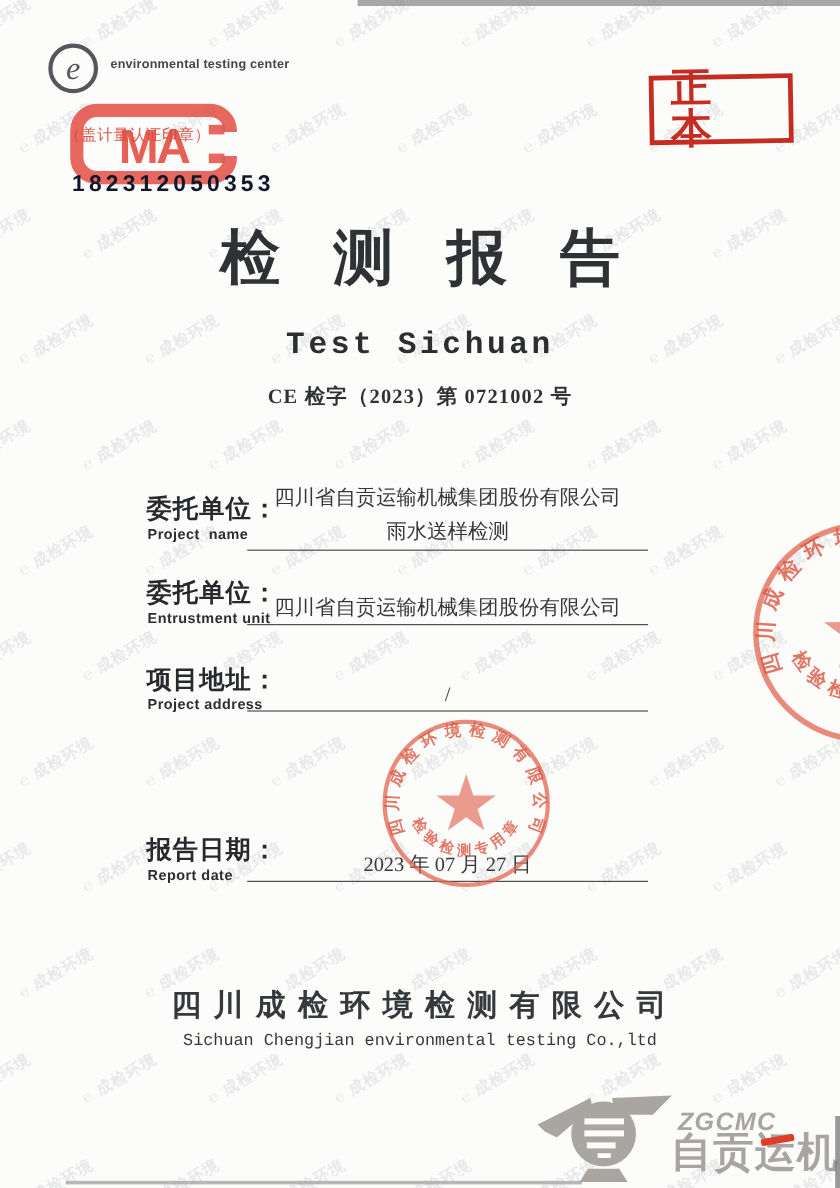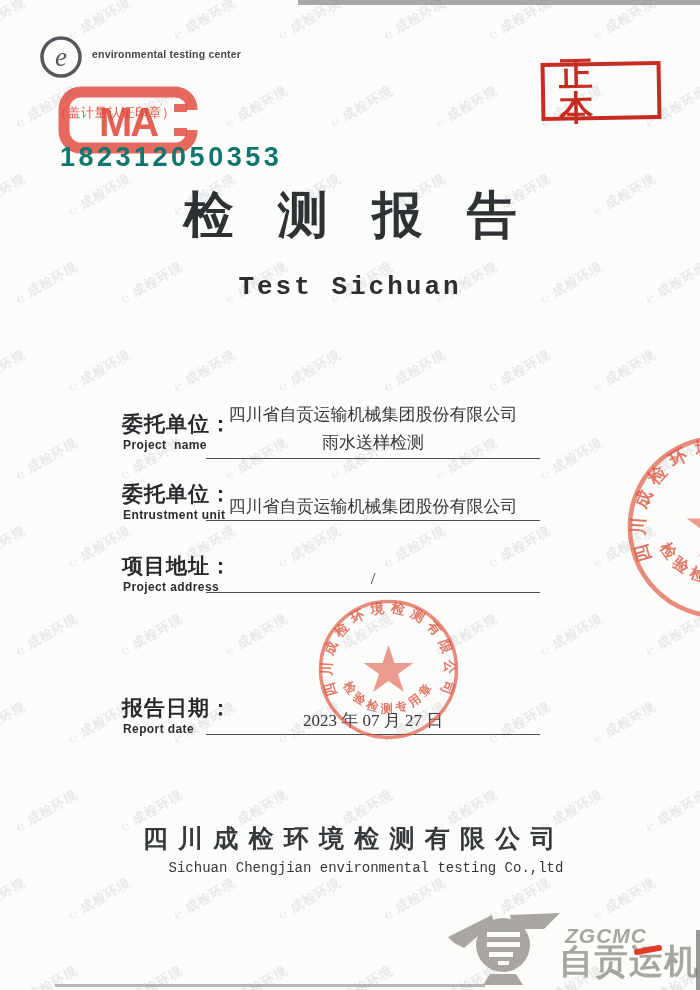--- a/index.html
+++ b/index.html
@@ -19,21 +19,21 @@
   .hlogo{left:38px;top:34px;display:flex;align-items:flex-start;}
   .hlogo-txt{margin-left:8px;}
   .hlogo-cn{font-size:30px;font-weight:700;color:#43474b;letter-spacing:4px;
             font-family:"Liberation Sans",sans-serif;line-height:1;}
   .hlogo-en{font-size:10.5px;font-weight:700;color:#43474b;margin-top:15px;
             font-family:"Liberation Sans",sans-serif;letter-spacing:0.2px;}
   
   .cma{left:56px;top:86px;width:160px;height:80px;}
   .cma-overlay{left:54px;top:106px;width:160px;font-size:13px;color:rgba(216,70,55,0.9);
                letter-spacing:0.5px;text-align:left;}
-  .cma-num{left:60px;top:144px;font-size:27px;font-weight:700;color:#0f766e;
+  .cma-num{left:60px;top:144px;font-size:19px;font-weight:700;color:#0f172a;
            letter-spacing:3.5px;font-family:"Liberation Sans",sans-serif;}
   
   .copybox{left:541px;top:62px;width:112px;height:50px;border:4px solid #c62d22;
            display:flex;align-items:center;justify-content:center;transform:rotate(-1deg);}
   .copybox span{font-size:34px;font-weight:700;color:#c62d22;letter-spacing:16px;
                 padding-left:14px;}
   
   .title-cn{left:50%;top:190px;transform:translateX(-50%);margin-left:8px;
             font-size:50px;font-weight:700;letter-spacing:16px;white-space:nowrap;color:#2f3235;}
   .title-en{left:50%;top:274px;transform:translateX(-50%);font-size:26px;font-weight:600;
@@ -54,21 +54,21 @@
   .row.two-line .uline{top:44px;}
   .row.two-line .val{top:-13px;}
   
   .seal{position:absolute;}
   .seal text{font-family:"Liberation Serif","DejaVu Serif",serif;font-weight:700;}
   
   .foot-cn{left:50%;top:826px;transform:translateX(-50%);font-size:25px;font-weight:600;
            letter-spacing:2px;white-space:nowrap;color:#36393c;}
   .foot-en{left:50%;top:861px;transform:translateX(-50%);font-size:14px;font-weight:500;
            white-space:nowrap;color:#35373a;
-           font-family:"Liberation Mono","DejaVu Sans Mono",monospace;margin-left:16px;}
+           font-family:"Liberation Mono","DejaVu Sans Mono",monospace;}
   
   .brand{left:448px;top:903px;width:260px;height:87px;}
   .brand-en{position:absolute;left:117px;top:22px;font-size:21px;font-weight:800;
             font-style:italic;color:#a8a5a1;letter-spacing:1px;
             font-family:"Liberation Sans",sans-serif;}
   .brand-cn{position:absolute;left:111px;top:41px;font-size:34px;font-weight:800;
             color:#a8a5a1;letter-spacing:1px;white-space:nowrap;
             font-family:"Liberation Sans",sans-serif;}
   .brand-accent{position:absolute;left:186px;top:44px;width:28px;height:6px;
                 background:#e03c2a;transform:rotate(-10deg);border-radius:2px;}
@@ -194,20 +194,21 @@
   </svg>
   <div class="abs cma-overlay">（盖计量认证印章）</div>
   <div class="abs cma-num">182312050353</div>
 
   <div class="abs copybox">
     <span>正本</span>
   </div>
 
   <div class="abs title-cn">检 测 报 告</div>
   <div class="abs title-en">Test Sichuan</div>
+  <div class="abs report-no">CE 检字（2023）第 0721002 号</div>
 
   <div class="row two-line" style="top:414px">
     <div class="lab-cn">委托单位：</div>
     <div class="lab-en">Project  name</div>
     <div class="val">
       <div>四川省自贡运输机械集团股份有限公司</div>
       <div>雨水送样检测</div>
     </div>
     <div class="uline"></div>
   </div>

